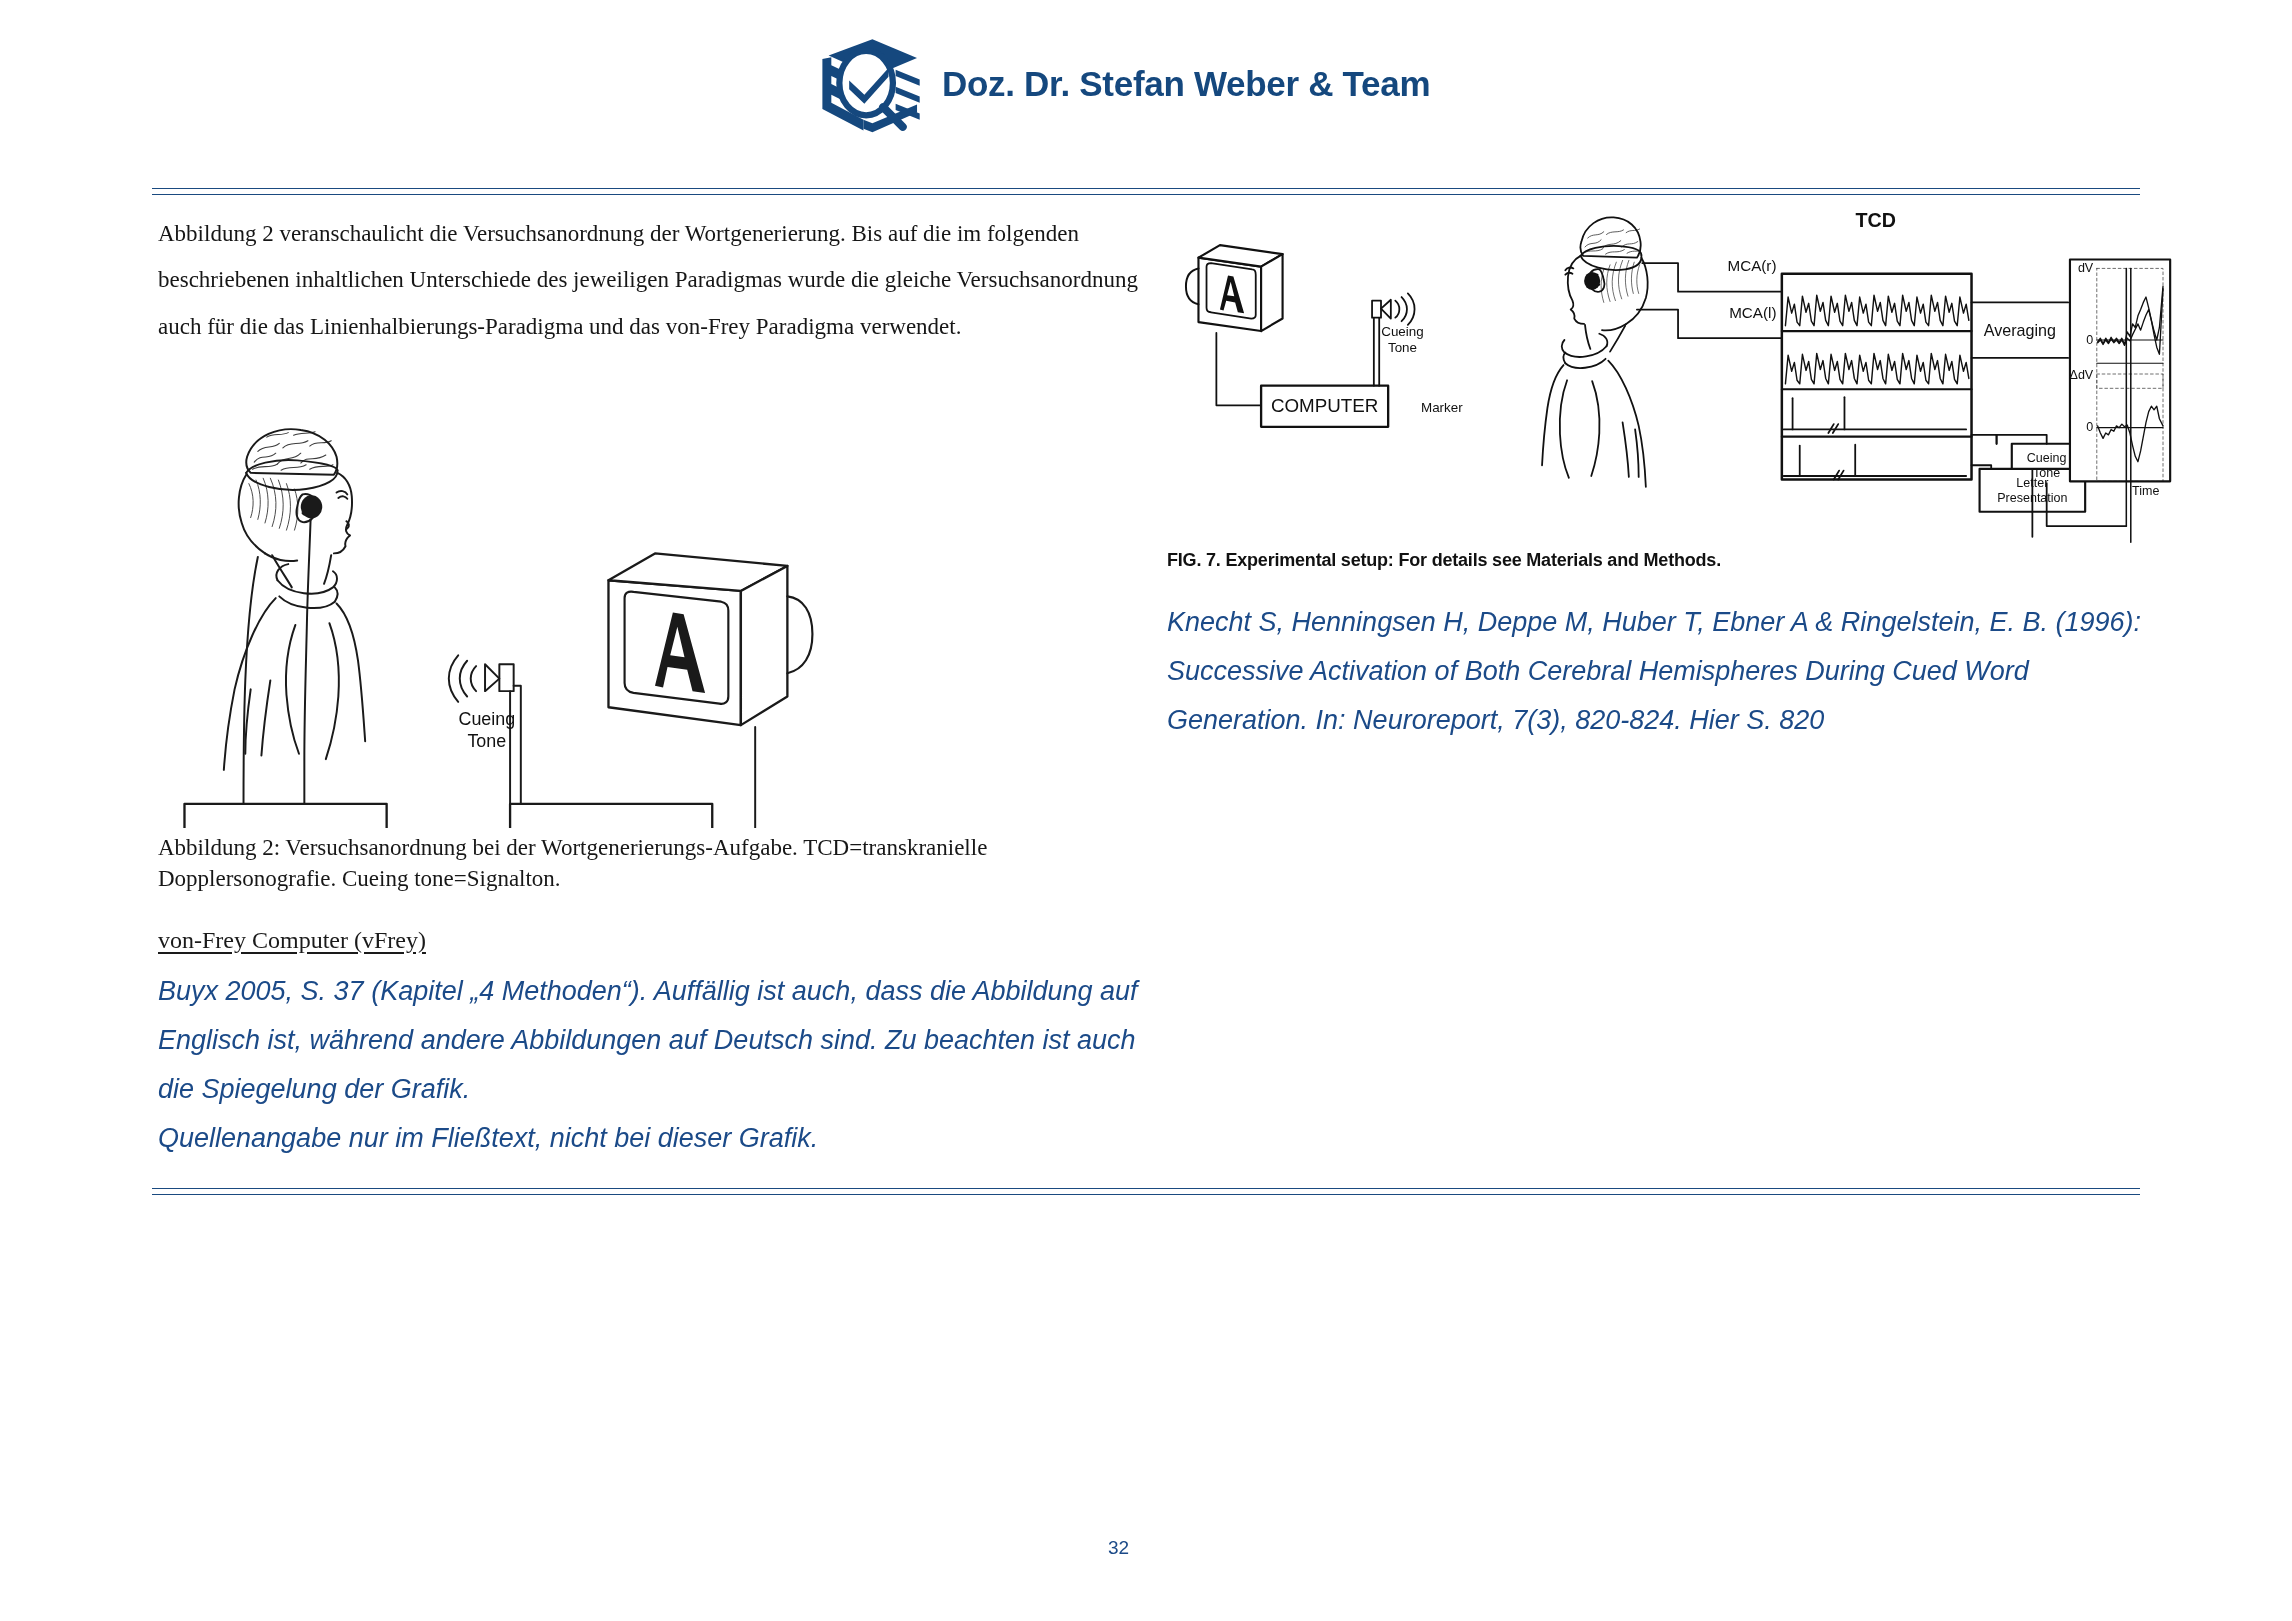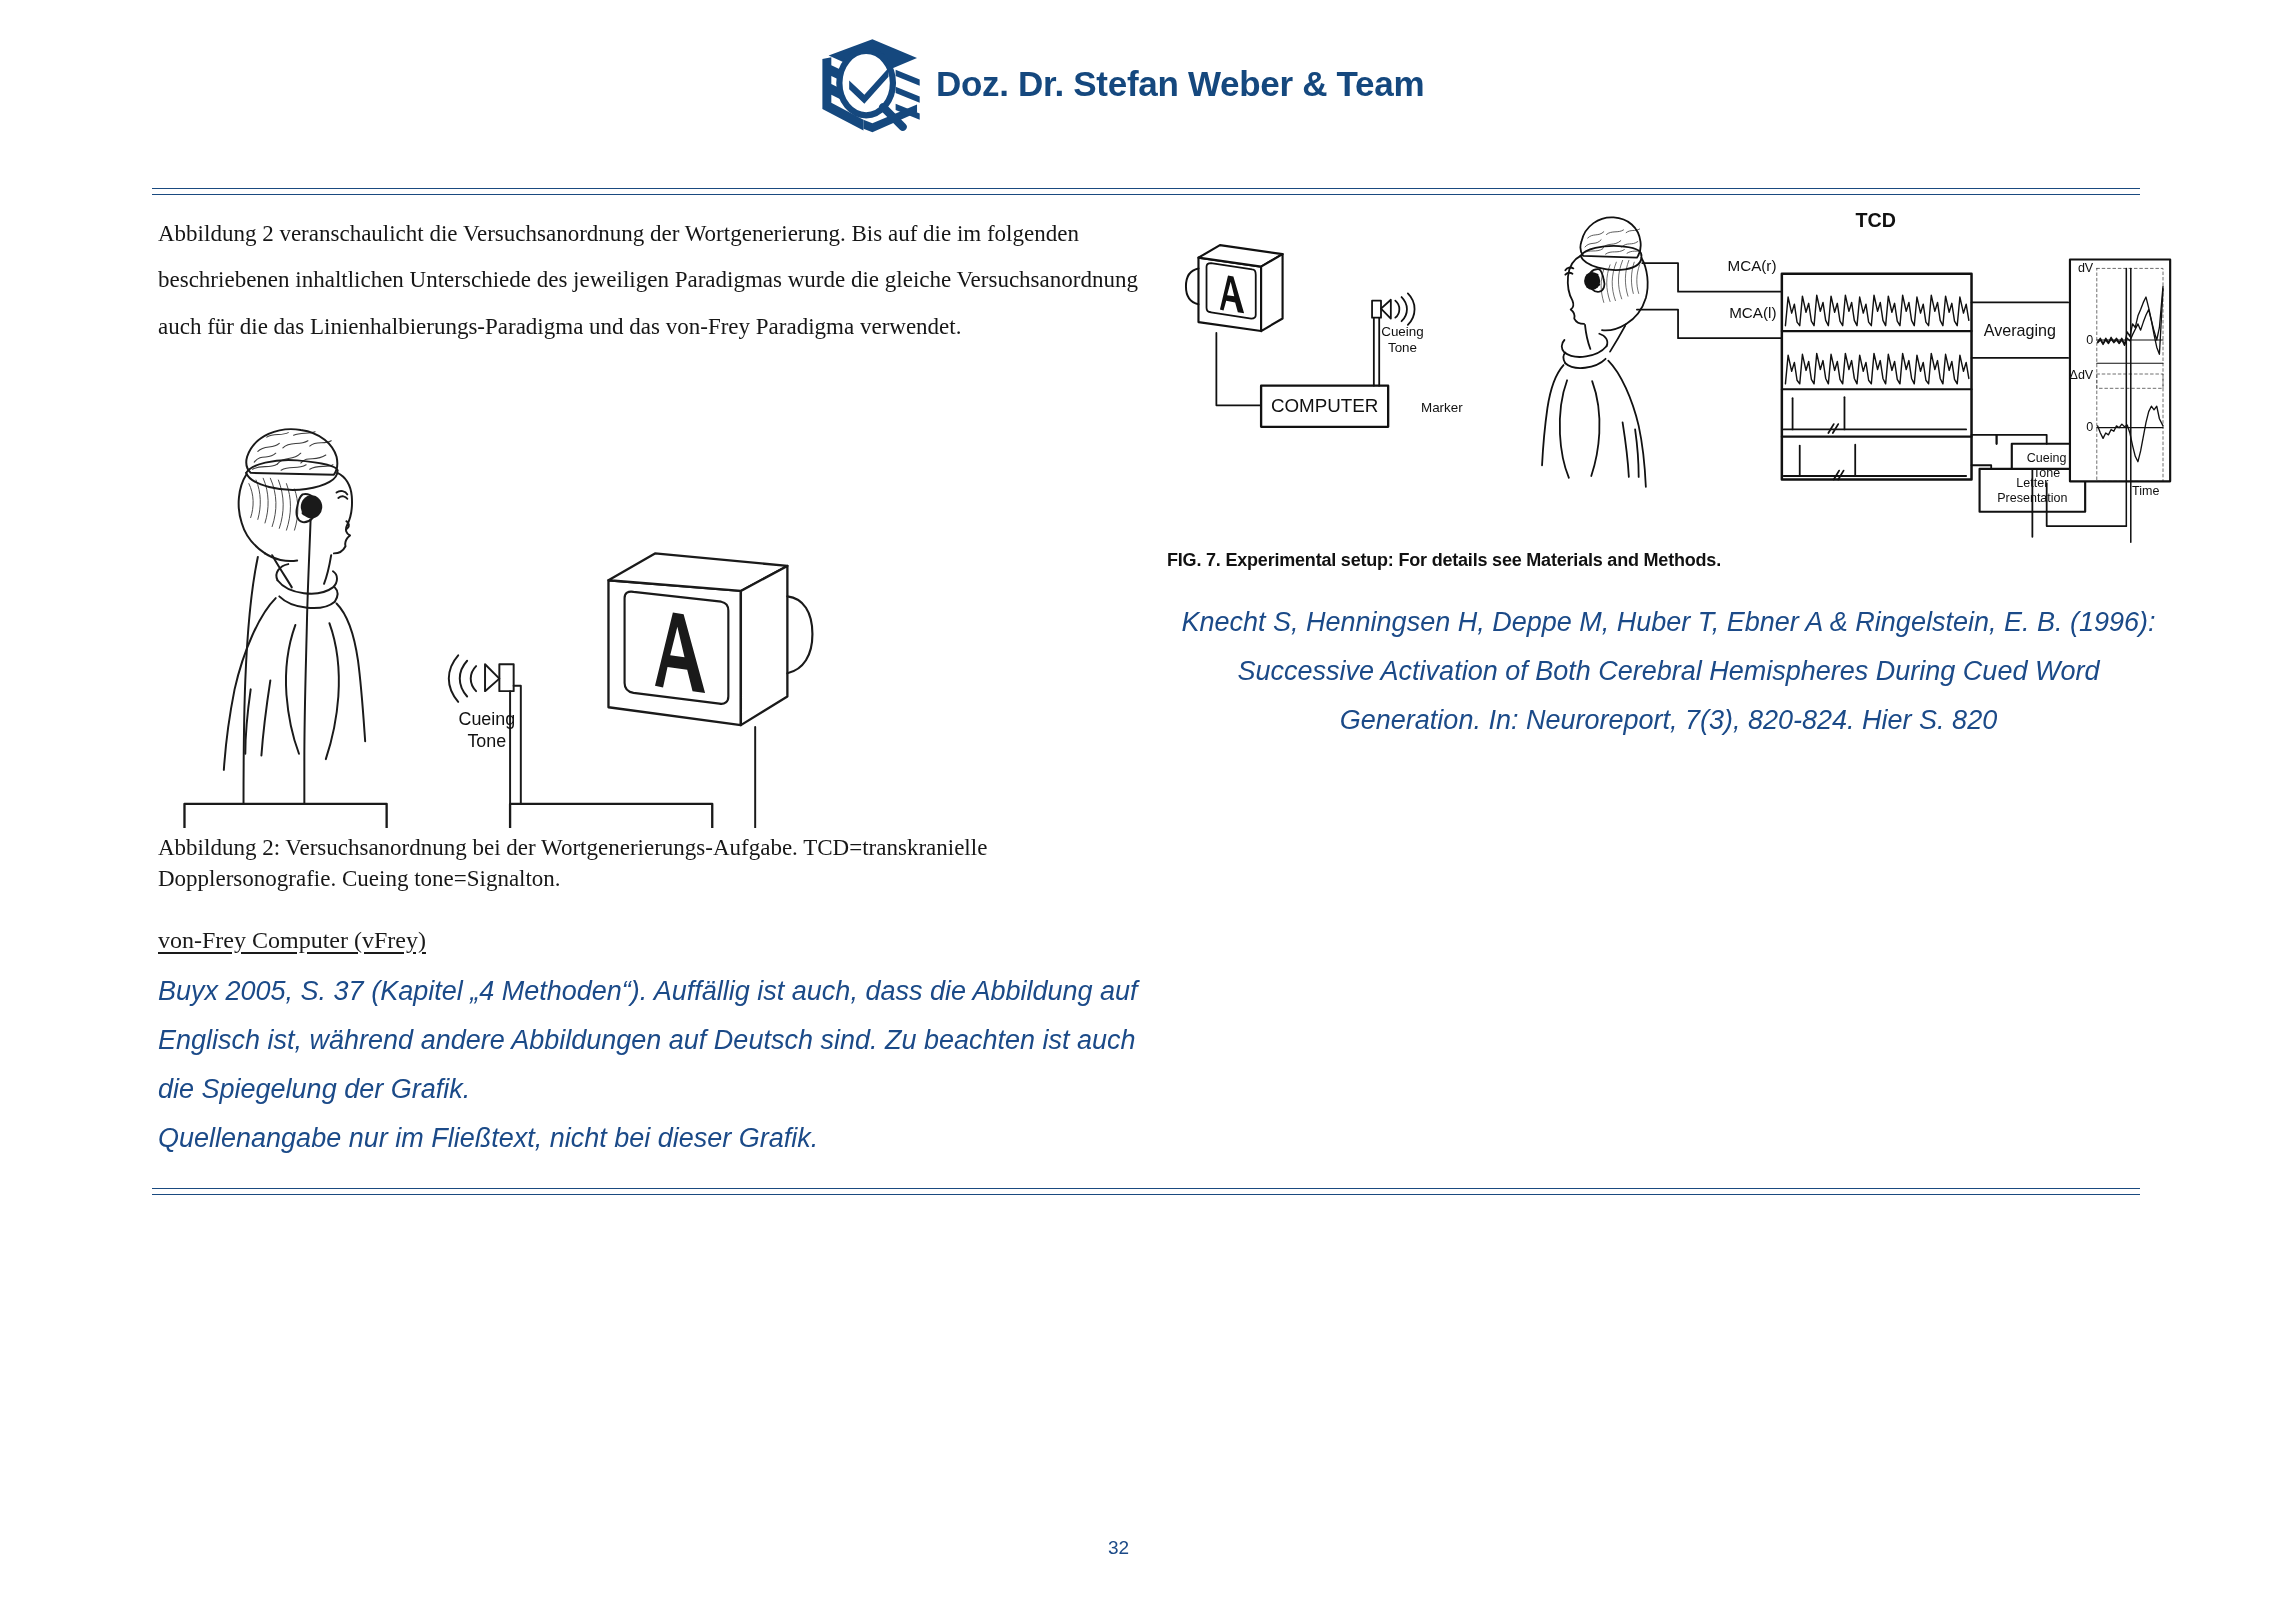--- a/index.html
+++ b/index.html
@@ -19,21 +19,21 @@
   #header {
     position: absolute;
     left: 0; top: 0;
     width: 2293px; height: 157px;
   }
   #logo-block {
     position: absolute;
     left: 817px; top: 34px;
     display: flex;
     align-items: center;
-    gap: 10px;
+    gap: 16px;
   }
   #logo-mark { width: 109px; height: 100px; display:block; }
   #logo-text { display: flex; flex-direction: column; justify-content: center; }
   #logo-title {
     font-family: "Liberation Sans", sans-serif;
     font-weight: bold;
     font-size: 35px;
     color: #15487e;
     letter-spacing: -0.3px;
     line-height: 1.05;
@@ -115,21 +115,20 @@
     font-family: "Liberation Sans", sans-serif;
     font-weight: bold;
     font-size: 18px;
     color: #111111;
     letter-spacing: -0.2px;
   }
   #note-right {
     position: absolute;
     left: 1167px; top: 598px;
     width: 1003px;
-    text-align: center;
   }
 
   
   #page-number {
     position: absolute;
     left: 0; top: 1537px;
     width: 2237px;
     text-align: center;
     font-family: "Liberation Sans", sans-serif;
     font-size: 19px;

